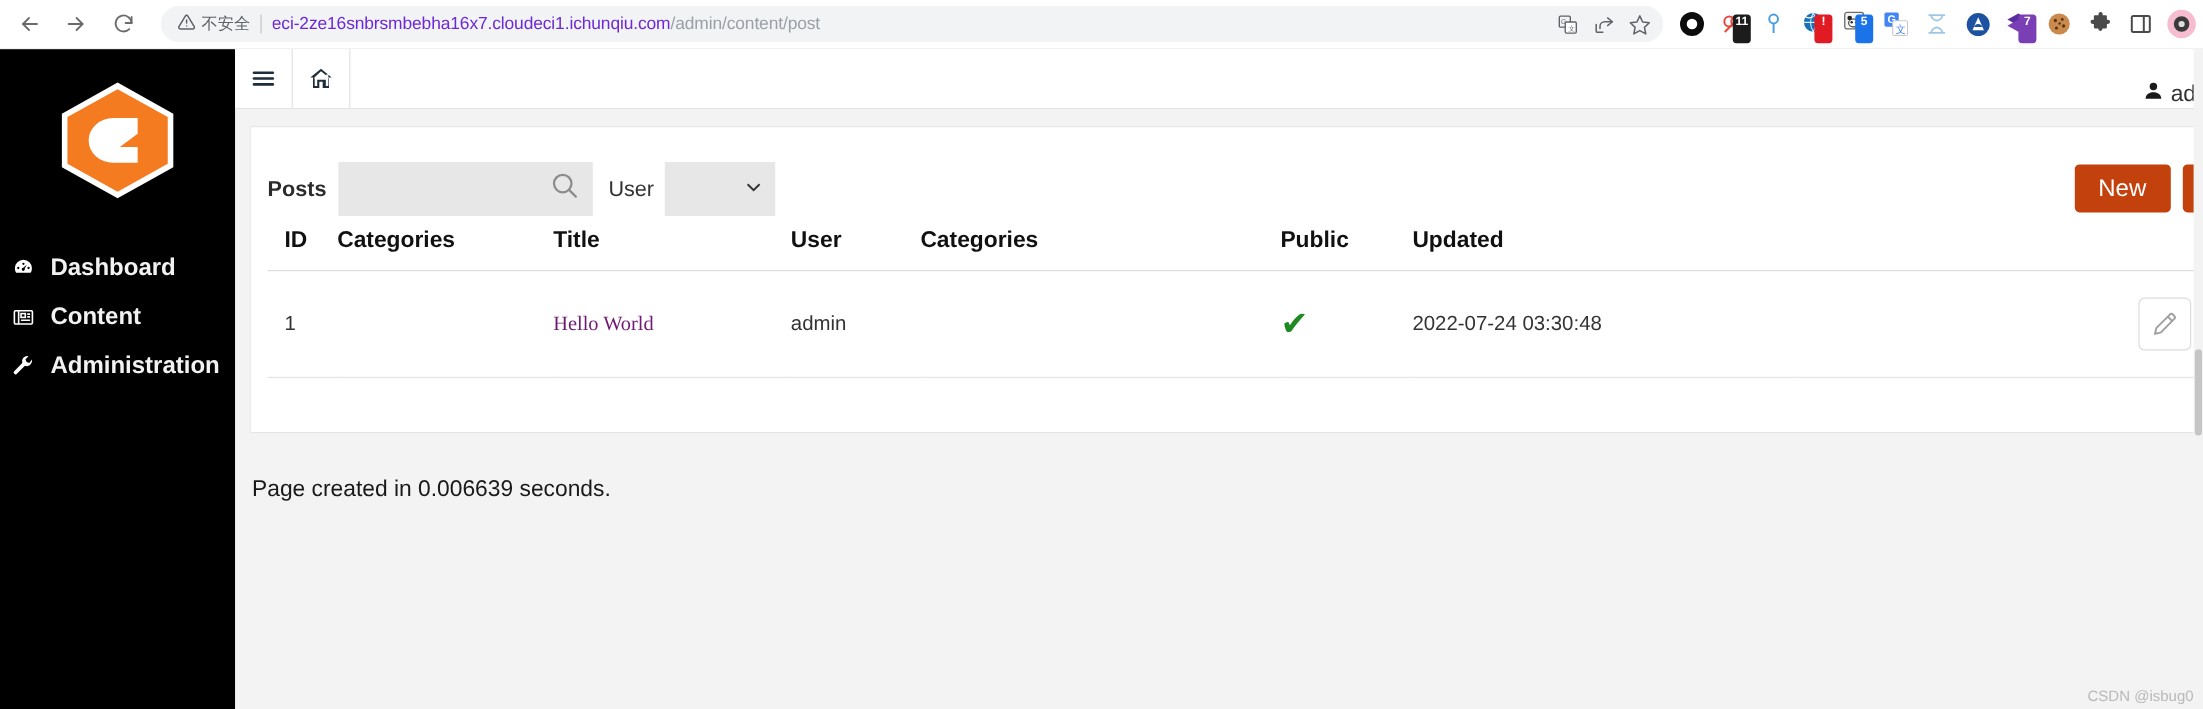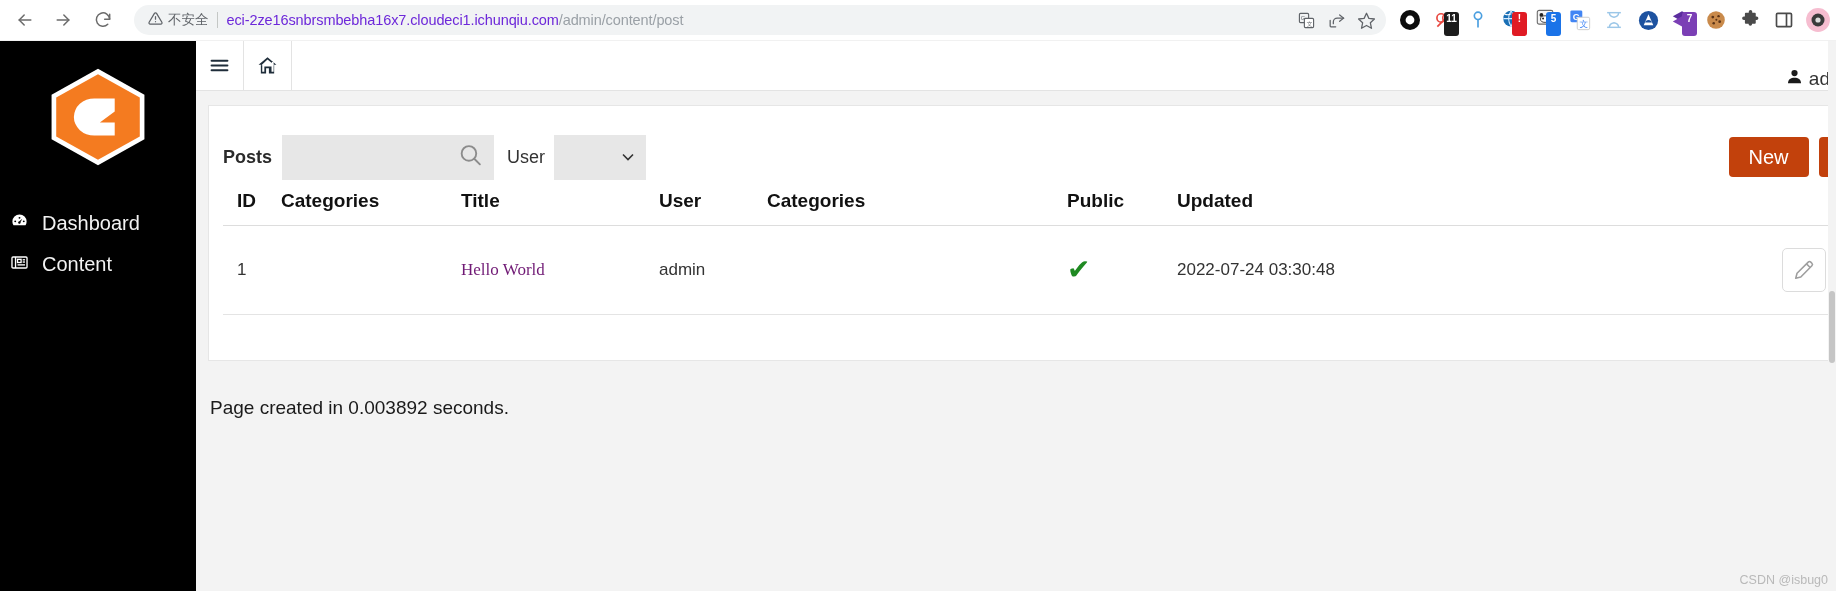--- a/index.html
+++ b/index.html
@@ -80,26 +80,26 @@
 
   #sidebar {
     position: absolute; left: 0; top: 0;
     width: 196px; height: 550px;
     background: #000000;
     color: #ffffff;
   }
   #brand-logo { margin: 24px auto 0; width: 112px; height: 104px; display: block; }
   #sidebar-menu { margin-top: 34px; }
   .side-item {
-    display: flex; align-items: flex-start;
+    display: flex; align-items: center;
     gap: 10px;
     padding: 9px 0 9px 6px;
     color: #f2f2f2;
     font-size: 20px;
-    font-weight: normal;
+    font-weight: bold;
     cursor: pointer;
   }
   .side-item .side-icon {
     width: 26px; display: flex; justify-content: center; align-items: center; color: #ffffff;
   }
 
   #main { position: absolute; left: 196px; top: 0; right: 0; height: 550px; background: #f3f3f3; }
 
   #topbar {
     height: 50px; background: #ffffff;
@@ -418,20 +418,28 @@
               <line x1="7" y1="5" x2="7" y2="19"></line>
               <rect x="9.5" y="8" width="4.5" height="4"></rect>
               <line x1="16" y1="8.6" x2="19" y2="8.6"></line>
               <line x1="16" y1="11.4" x2="19" y2="11.4"></line>
               <line x1="9.5" y1="15" x2="19" y2="15"></line>
             </svg>
         </span>
         <span>Content</span>
       </div>
 
+      <div class="side-item">
+        <span class="side-icon">
+          <svg width="19" height="19" viewBox="0 0 24 24" fill="currentColor">
+              <path d="M21 4.5a5.6 5.6 0 0 1-7.4 6.6L5.4 19.3a2 2 0 1 1-2.8-2.8l8.2-8.2A5.6 5.6 0 0 1 17.4 1l-3.2 3.2 1.1 2.9 2.9 1.1L21 4.5z"></path>
+            </svg>
+        </span>
+        <span>Administration</span>
+      </div>
     </div>
   </div>
 
   <div id="main">
 
     <div id="topbar">
       <div class="topbar-btn">
         <svg width="21" height="21" viewBox="0 0 24 24" fill="none" stroke="#1f2d3a" stroke-width="2.4" stroke-linecap="round">
             <line x1="3" y1="6.5" x2="21" y2="6.5"></line>
             <line x1="3" y1="12" x2="21" y2="12"></line>
@@ -527,21 +535,21 @@
                   </button>
                 </div>
               </td>
             </tr>
           </tbody>
         </table>
       </div>
     </div>
 
     <div id="footer">
-      <div>Page created in 0.003892 seconds.</div>
+      <div>Page created in 0.006639 seconds.</div>
     </div>
 
     <div id="watermark">CSDN @isbug0</div>
 
     <div id="scroll-track">
       <div id="scroll-thumb"></div>
     </div>
   </div>
 </div>
 

